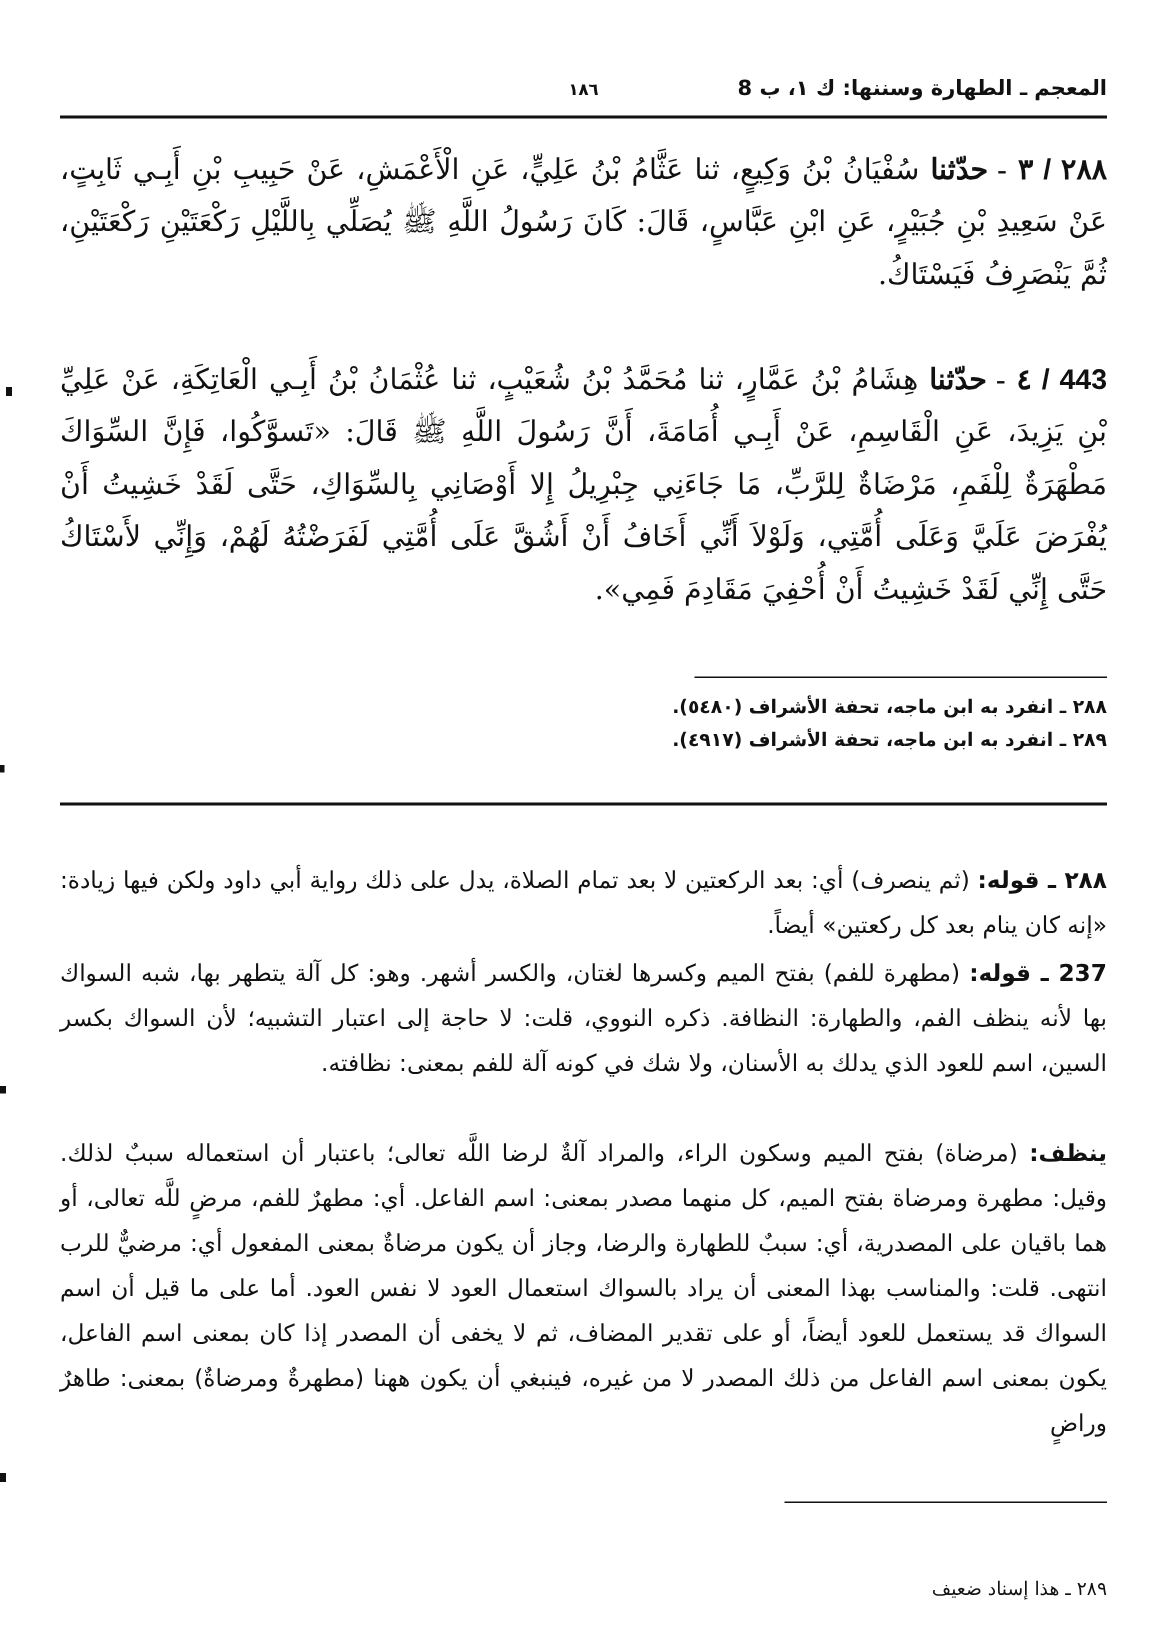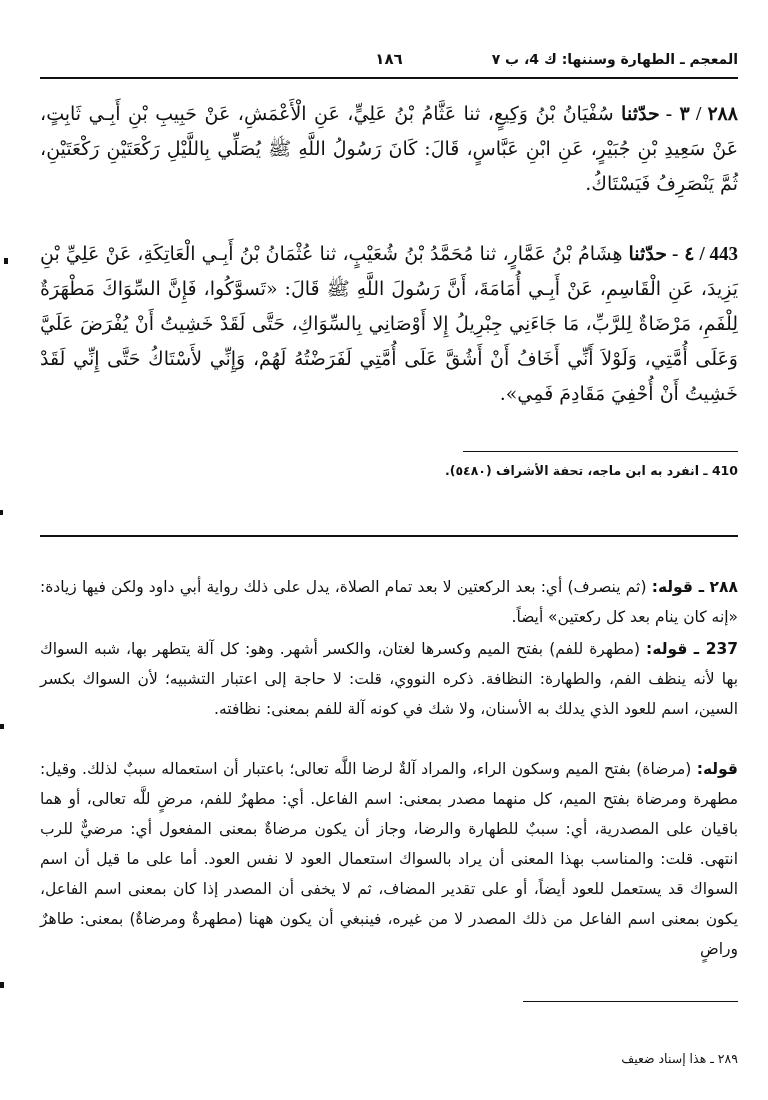--- a/index.html
+++ b/index.html
@@ -8,29 +8,29 @@
     font-family: "DejaVu Serif", "Liberation Serif", serif; color: #111;
   }
   .page { position: absolute; left: 40px; right: 30px; top: 0; direction: rtl; }
 
   
   .header {
     position: absolute; top: 48px; left: 0; right: 0; height: 22px;
     display: flex; justify-content: space-between; align-items: center;
     font-family: "DejaVu Sans", "Liberation Sans", sans-serif; font-weight: bold; font-size: 14px;
   }
-  .header .page-num { position: absolute; left: 50%; transform: translateX(-50%); font-size: 15px; }
+  .header .page-num { position: absolute; left: 50%; transform: translateX(-50%); font-size: 11px; }
   .header-rule { position: absolute; top: 77px; left: 0; right: 0; height: 2px; background: #111; }
 
   
   .hadith {
     position: absolute; left: 0; right: 0; font-size: 19px; line-height: 35px;
     text-align: justify; text-align-last: right;
   }
-  .hadith .num { font-weight: bold; font-family: Liberation Serif, serif; margin-top: 34px; }
+  .hadith .num { font-weight: bold; font-family: Liberation Sans, sans-serif; margin-top: 34px; }
   .hadith .kw { font-weight: bold; font-family: Liberation Serif, serif; }
   #h288 { top: 96px; }
   #h289 { top: 236px; }
 
   .fn-rule { position: absolute; right: 0; width: 275px; height: 1px; background: #111; }
   #fn-rule-1 { top: 451px; }
 
   .footnotes {
     position: absolute; right: 0; left: 0; top: 460px;
     font-family: "DejaVu Sans", "Liberation Sans", sans-serif; font-weight: bold; font-size: 12.5px; line-height: 22px;
@@ -55,58 +55,59 @@
   }
 
   .scan-mark { position: absolute; background: #111; }
 </style>
 </head>
 <body>
 
 <div class="page">
 
   <div class="header">
-    <span>المعجم ـ الطهارة وسننها: ك 4، ب ٧</span>
+    <span>المعجم ـ الطهارة وسننها: ك ١، ب 8</span>
     <span class="page-num">١٨٦</span>
   </div>
   <div class="header-rule"></div>
 
   <div class="hadith" id="h288">
     <span class="num">٢٨٨ / ٣</span>
     <span class="kw"> - </span>
     <span class="kw">حدّثنا</span>
     <span>سُفْيَانُ بْنُ وَكِيعٍ، ثنا عَثَّامُ بْنُ عَلِيٍّ، عَنِ الْأَعْمَشِ، عَنْ حَبِيبِ بْنِ أَبِـي ثَابِتٍ، عَنْ سَعِيدِ بْنِ جُبَيْرٍ، عَنِ ابْنِ عَبَّاسٍ، قَالَ: كَانَ رَسُولُ اللَّهِ ﷺ يُصَلِّي بِاللَّيْلِ رَكْعَتَيْنِ رَكْعَتَيْنِ، ثُمَّ يَنْصَرِفُ فَيَسْتَاكُ.</span>
   </div>
 
   <div class="hadith" id="h289">
     <span class="num">443 / ٤</span>
     <span class="kw"> - </span>
     <span class="kw">حدّثنا</span>
     <span>هِشَامُ بْنُ عَمَّارٍ، ثنا مُحَمَّدُ بْنُ شُعَيْبٍ، ثنا عُثْمَانُ بْنُ أَبِـي الْعَاتِكَةِ، عَنْ عَلِيِّ بْنِ يَزِيدَ، عَنِ الْقَاسِمِ، عَنْ أَبِـي أُمَامَةَ، أَنَّ رَسُولَ اللَّهِ ﷺ قَالَ: «تَسوَّكُوا، فَإِنَّ السِّوَاكَ مَطْهَرَةٌ لِلْفَمِ، مَرْضَاةٌ لِلرَّبِّ، مَا جَاءَنِي جِبْرِيلُ إِلا أَوْصَانِي بِالسِّوَاكِ، حَتَّى لَقَدْ خَشِيتُ أَنْ يُفْرَضَ عَلَيَّ وَعَلَى أُمَّتِي، وَلَوْلاَ أَنِّي أَخَافُ أَنْ أَشُقَّ عَلَى أُمَّتِي لَفَرَضْتُهُ لَهُمْ، وَإِنِّي لأَسْتَاكُ حَتَّى إِنِّي لَقَدْ خَشِيتُ أَنْ أُحْفِيَ مَقَادِمَ فَمِي».</span>
   </div>
 
   <div class="fn-rule" id="fn-rule-1"></div>
   <div class="footnotes">
-    <div>410 ـ انفرد به ابن ماجه، تحفة الأشراف (٥٤٨٠).</div>
+    <div>٢٨٨ ـ انفرد به ابن ماجه، تحفة الأشراف (٥٤٨٠).</div>
+    <div>٢٨٩ ـ انفرد به ابن ماجه، تحفة الأشراف (٤٩١٧).</div>
   </div>
 
   <div class="sep-rule"></div>
 
   <div class="commentary" id="c288">
     <span class="kw">٢٨٨ ـ قوله:</span>
     <span>(ثم ينصرف) أي: بعد الركعتين لا بعد تمام الصلاة، يدل على ذلك رواية أبي داود ولكن فيها زيادة: «إنه كان ينام بعد كل ركعتين» أيضاً.</span>
   </div>
 
   <div class="commentary" id="c289">
     <span class="kw">237 ـ قوله:</span>
     <span>(مطهرة للفم) بفتح الميم وكسرها لغتان، والكسر أشهر. وهو: كل آلة يتطهر بها، شبه السواك بها لأنه ينظف الفم، والطهارة: النظافة. ذكره النووي، قلت: لا حاجة إلى اعتبار التشبيه؛ لأن السواك بكسر السين، اسم للعود الذي يدلك به الأسنان، ولا شك في كونه آلة للفم بمعنى: نظافته.</span>
   </div>
 
   <div class="commentary" id="c289b">
-    <span class="kw">قوله:</span>
+    <span class="kw">ينظف:</span>
     <span>(مرضاة) بفتح الميم وسكون الراء، والمراد آلةٌ لرضا اللَّه تعالى؛ باعتبار أن استعماله سببٌ لذلك. وقيل: مطهرة ومرضاة بفتح الميم، كل منهما مصدر بمعنى: اسم الفاعل. أي: مطهرٌ للفم، مرضٍ للَّه تعالى، أو هما باقيان على المصدرية، أي: سببٌ للطهارة والرضا، وجاز أن يكون مرضاةٌ بمعنى المفعول أي: مرضيٌّ للرب انتهى. قلت: والمناسب بهذا المعنى أن يراد بالسواك استعمال العود لا نفس العود. أما على ما قيل أن اسم السواك قد يستعمل للعود أيضاً، أو على تقدير المضاف، ثم لا يخفى أن المصدر إذا كان بمعنى اسم الفاعل، يكون بمعنى اسم الفاعل من ذلك المصدر لا من غيره، فينبغي أن يكون ههنا (مطهرةٌ ومرضاةٌ) بمعنى: طاهرٌ وراضٍ</span>
   </div>
 
   <div class="fn-rule" id="fn-rule-2"></div>
   <div class="bottom-note">٢٨٩ ـ هذا إسناد ضعيف</div>
 </div>
 
 <div class="scan-mark" style="left:4px;top:258px;width:4px;height:6px;"></div>
 <div class="scan-mark" style="left:0px;top:510px;width:3px;height:5px;"></div>
 <div class="scan-mark" style="left:0px;top:724px;width:4px;height:5px;"></div>

